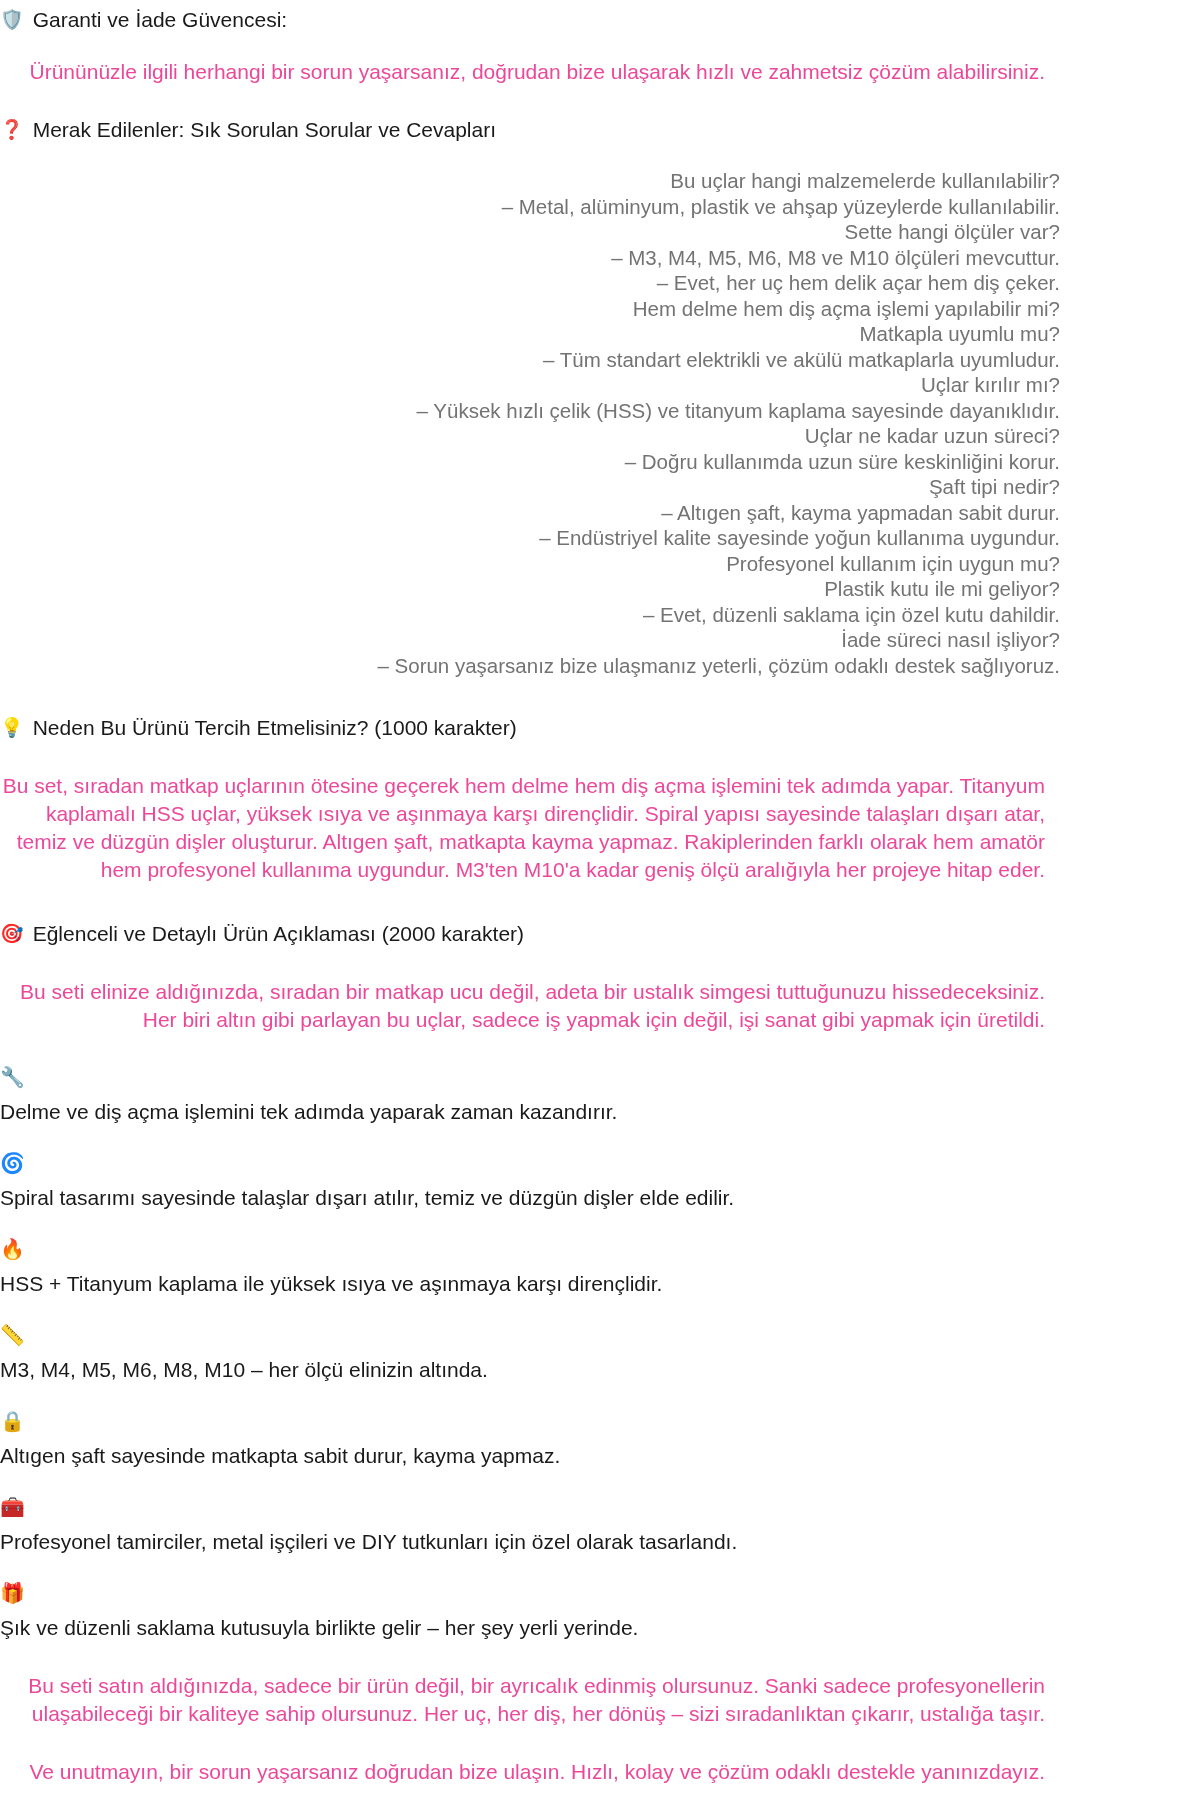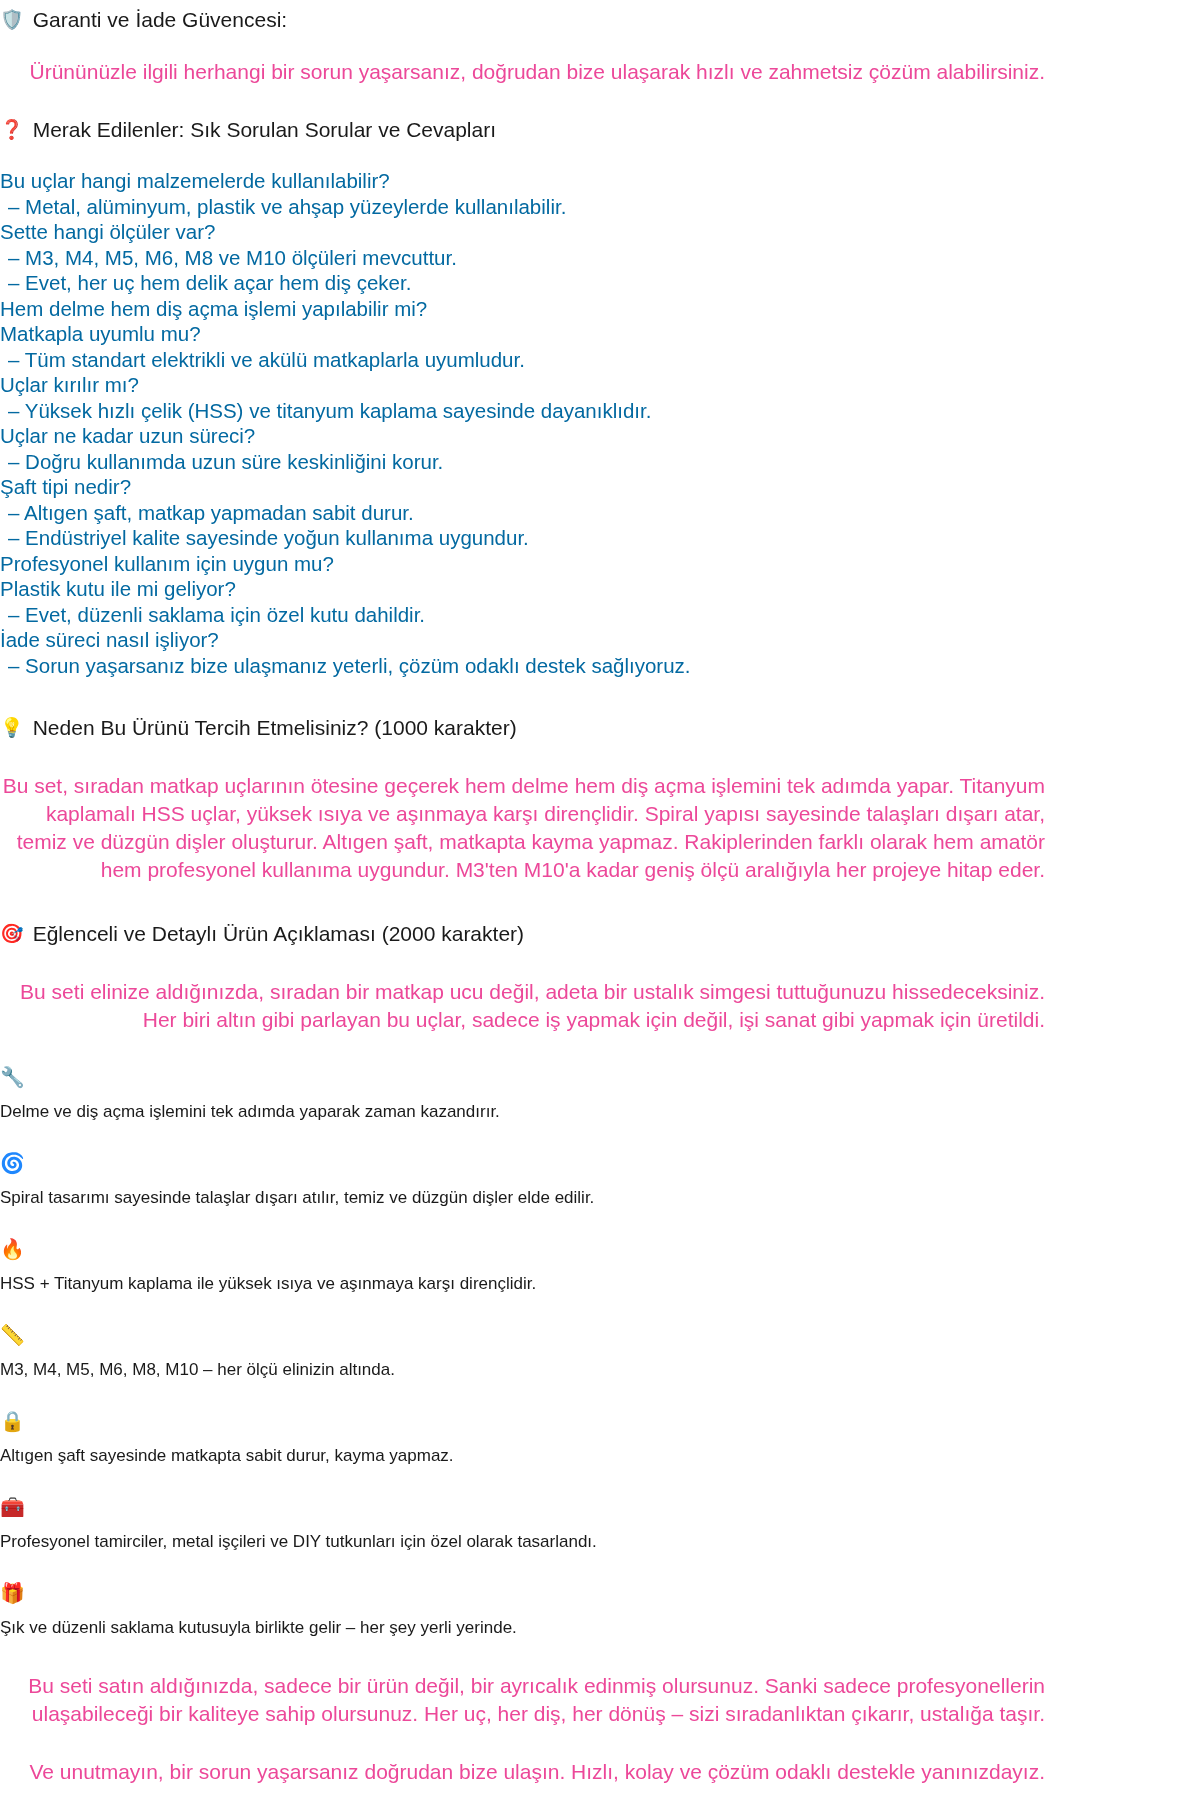--- a/index.html
+++ b/index.html
@@ -47,35 +47,36 @@
     line-height: 28px;
     color: #ec4899;
     margin: 0;
     max-width: 1045px;
     text-align: right;
   }
 
   .faq-line {
     font-size: 20.5px;
     line-height: 25.5px;
-    color: #0369a1;
+    color: #737373;
     margin: 0;
     white-space: nowrap;
+    text-align: right;
   }
   .faq-line.answer {
     padding-left: 8px;
   }
 
   .bullet-emoji {
     font-size: 20px;
     line-height: 26px;
     margin: 0;
   }
   .bullet-text {
-    font-size: 17px;
+    font-size: 21px;
     line-height: 28px;
     color: #1a1a1a;
     margin: 0;
     white-space: nowrap;
   }
 
   
   .gap-xs { height: 8px; }
   .gap-m  { height: 24px; }
   .gap-l  { height: 30px; }
@@ -115,21 +116,21 @@
     <p class="faq-line answer">– M3, M4, M5, M6, M8 ve M10 ölçüleri mevcuttur.</p>
     <p class="faq-line answer">– Evet, her uç hem delik açar hem diş çeker.</p>
     <p class="faq-line question">Hem delme hem diş açma işlemi yapılabilir mi?</p>
     <p class="faq-line question">Matkapla uyumlu mu?</p>
     <p class="faq-line answer">– Tüm standart elektrikli ve akülü matkaplarla uyumludur.</p>
     <p class="faq-line question">Uçlar kırılır mı?</p>
     <p class="faq-line answer">– Yüksek hızlı çelik (HSS) ve titanyum kaplama sayesinde dayanıklıdır.</p>
     <p class="faq-line question">Uçlar ne kadar uzun süreci?</p>
     <p class="faq-line answer">– Doğru kullanımda uzun süre keskinliğini korur.</p>
     <p class="faq-line question">Şaft tipi nedir?</p>
-    <p class="faq-line answer">– Altıgen şaft, matkap yapmadan sabit durur.</p>
+    <p class="faq-line answer">– Altıgen şaft, kayma yapmadan sabit durur.</p>
     <p class="faq-line answer">– Endüstriyel kalite sayesinde yoğun kullanıma uygundur.</p>
     <p class="faq-line question">Profesyonel kullanım için uygun mu?</p>
     <p class="faq-line question">Plastik kutu ile mi geliyor?</p>
     <p class="faq-line answer">– Evet, düzenli saklama için özel kutu dahildir.</p>
     <p class="faq-line question">İade süreci nasıl işliyor?</p>
     <p class="faq-line answer">– Sorun yaşarsanız bize ulaşmanız yeterli, çözüm odaklı destek sağlıyoruz.</p>
   </div>
 
   <div class="gap-xl"></div>
 

